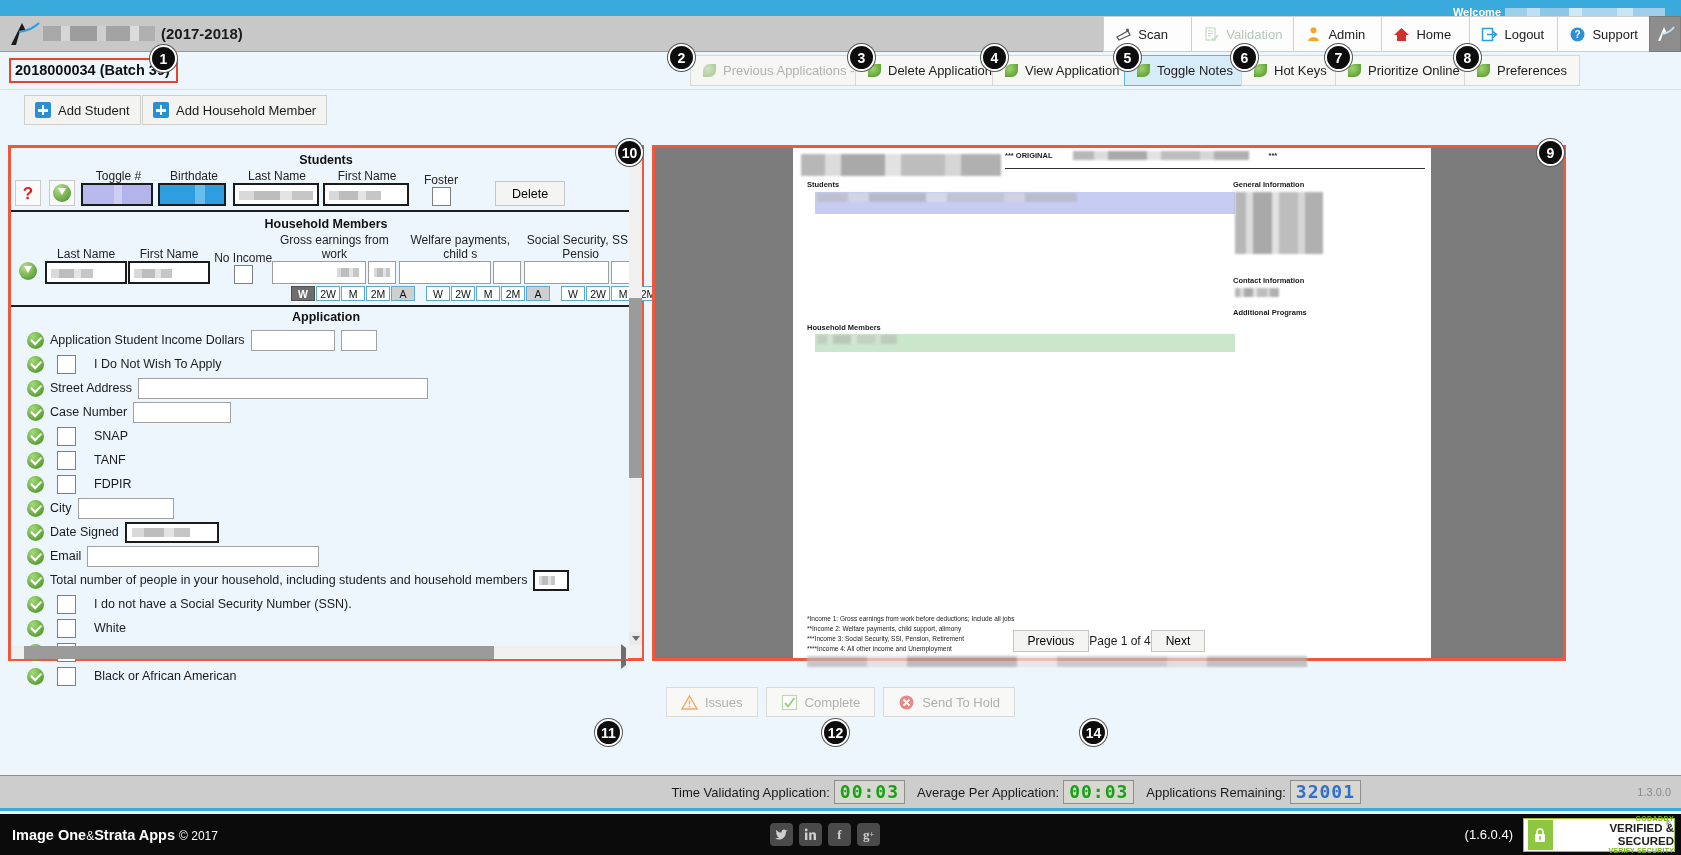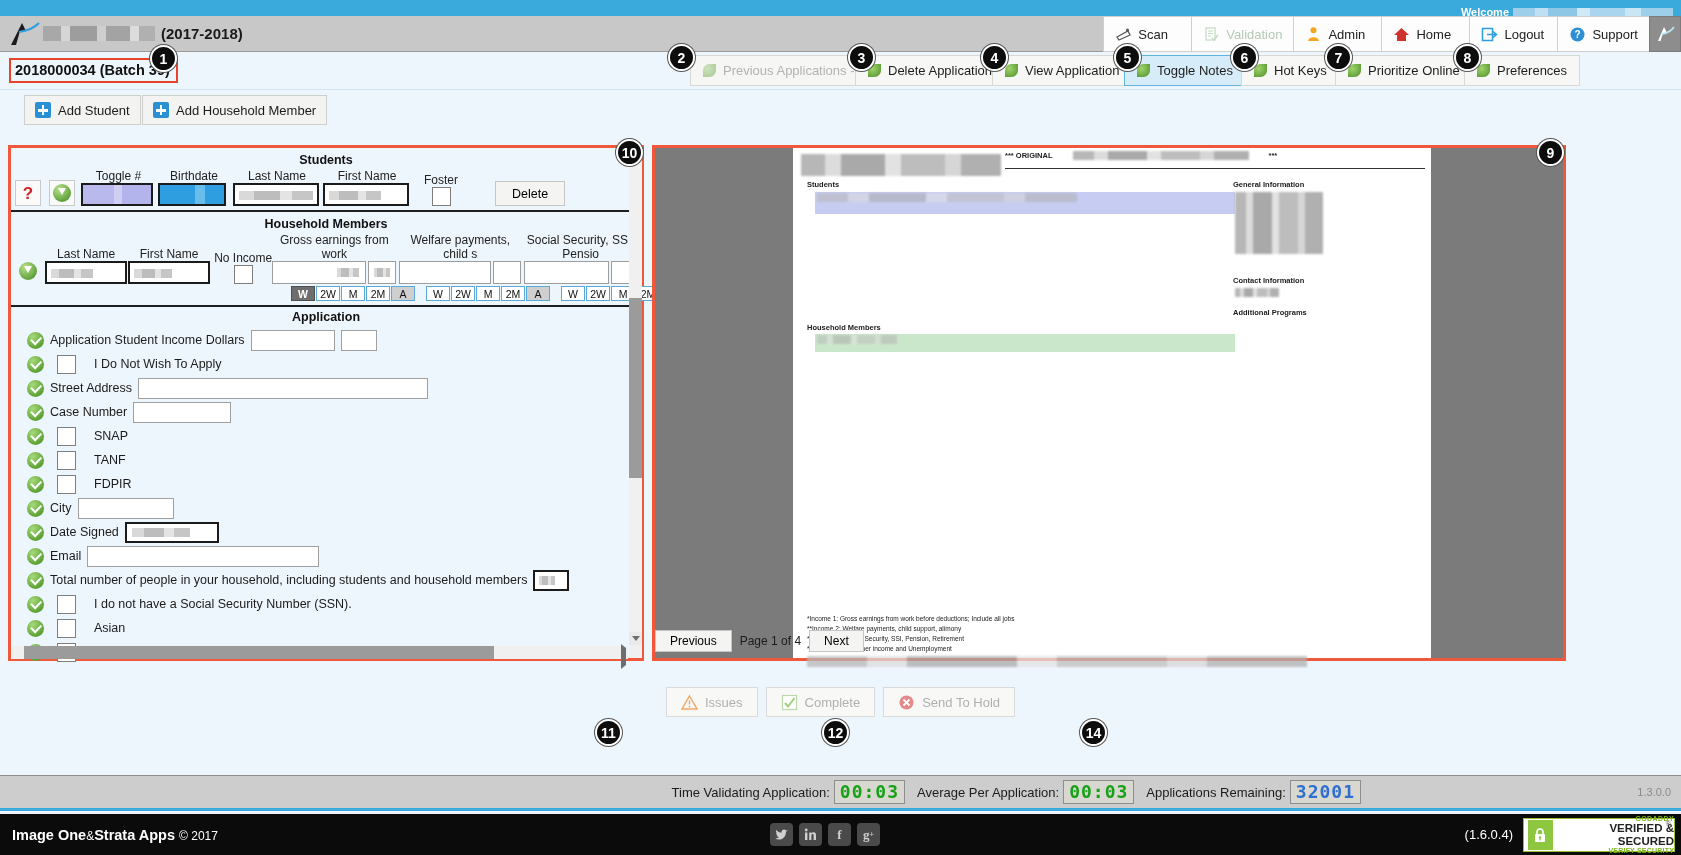--- a/index.html
+++ b/index.html
@@ -11,21 +11,21 @@
     background: #eef6fd;
   }
   body { position: relative; }
 
   
   .welcome-bar {
     position: absolute; left: 0; top: 0; width: 1681px; height: 24px;
     background: #3aa9dc;
     color: #fff; font-size: 11px; font-weight: bold;
     display: flex; align-items: center; justify-content: flex-end;
-    padding-right: 8px;
+    padding-right: 16px;
   }
   .welcome-bar .wtext { margin-right: 4px; }
   .redact {
     display: inline-block;
     background: linear-gradient(90deg,#9dcfea 0 14%,#bfe0f2 14% 22%,#8ec6e6 22% 40%,#cfe9f6 40% 48%,#a9d6ee 48% 70%,#c9e6f5 70% 80%,#9dcfea 80% 100%);
     vertical-align: middle;
   }
 
   
   .title-bar {
@@ -208,21 +208,21 @@
   .doc-bold { font-weight: bold; }
   .blur-bar {
     filter: blur(0.8px);
     background: linear-gradient(90deg,#b7b7b7 0 12%,#dcdcdc 12% 20%,#a9a9a9 20% 42%,#e2e2e2 42% 50%,#bdbdbd 50% 72%,#d6d6d6 72% 80%,#b0b0b0 80% 100%);
   }
   .doc-blue-bar { background: #c7cdf2; }
   .doc-green-bar { background: #cbe7cb; }
 
   .pager {
     position: absolute; left: 0; right: 0; bottom: 6px;
-    display: flex; align-items: center; justify-content: flex-start; gap: 8px;
+    display: flex; align-items: center; justify-content: center; 
   }
   .pg-btn {
     height: 22px; padding: 0 14px; background: #f4f4f2; border: 1px solid #c4c4c0;
     font-size: 12px; cursor: pointer; display:flex;align-items:center;
   }
   .pg-txt { font-size: 12px; color: #1b1b1b; }
 
   
   .bottom-actions {
     position: absolute; left: 0; top: 685px; width: 1681px; height: 34px;
@@ -623,20 +623,25 @@
           <span class="fill-gray" style="width:16px;margin:0 0 0 4px;"></span>
         </span>
       </div>
 
       <div class="app-row">
         <span class="okico"></span>
         <span class="chk" style="margin-left:7px;"></span>
         <span class="lbl" style="margin-left:12px;">I do not have a Social Security Number (SSN).</span>
       </div>
 
+      <div class="app-row">
+        <span class="okico"></span>
+        <span class="chk" style="margin-left:7px;"></span>
+        <span class="lbl" style="margin-left:12px;">White</span>
+      </div>
 
       <div class="app-row">
         <span class="okico"></span>
         <span class="chk" style="margin-left:7px;"></span>
         <span class="lbl" style="margin-left:12px;">Asian</span>
       </div>
 
       <div class="app-row">
         <span class="okico"></span>
         <span class="chk" style="margin-left:7px;"></span>

